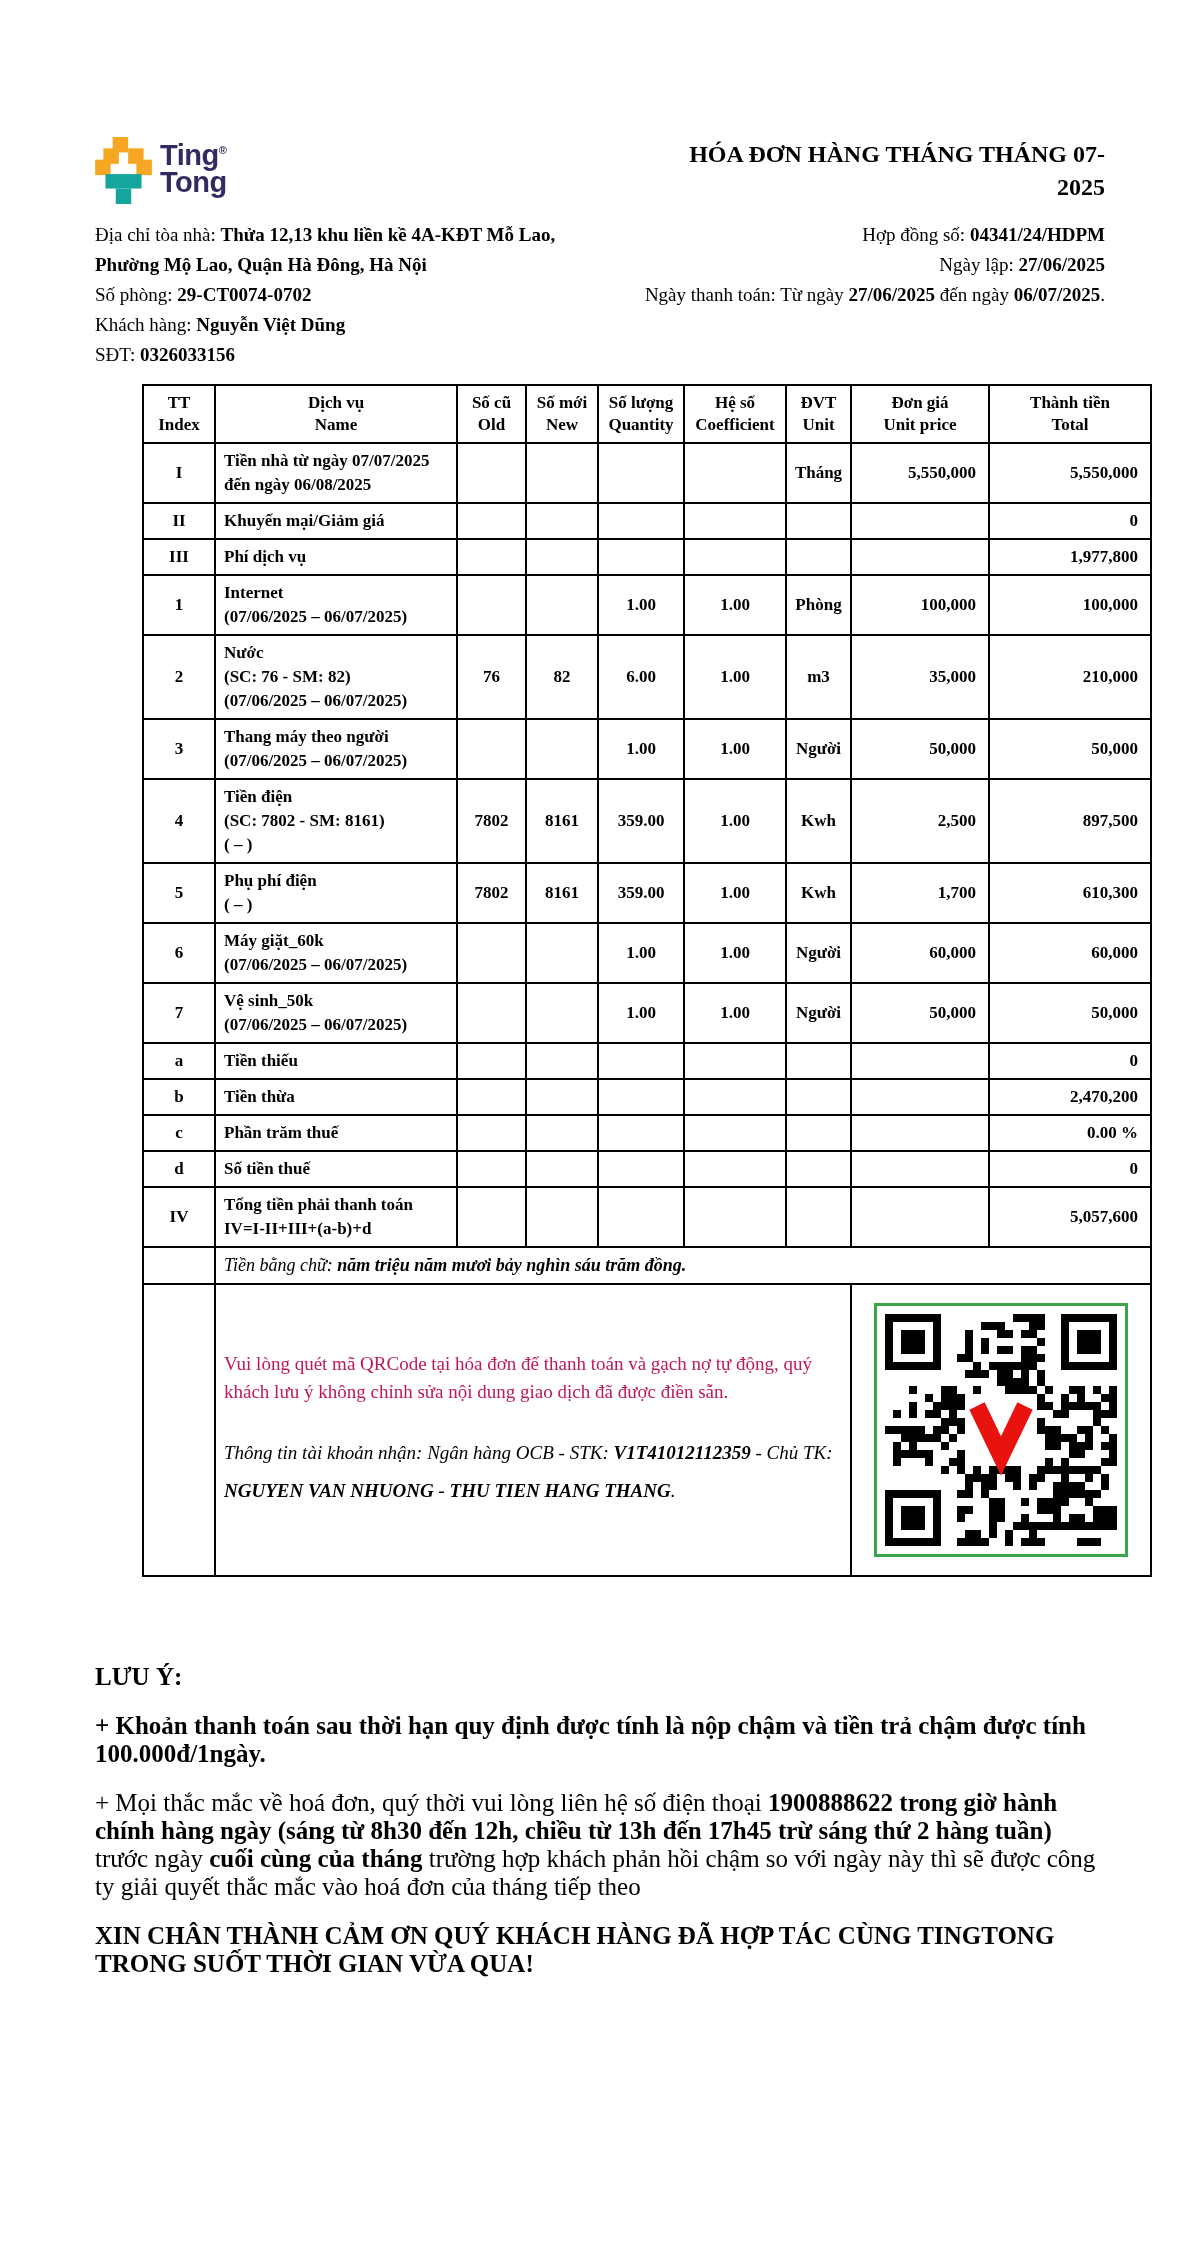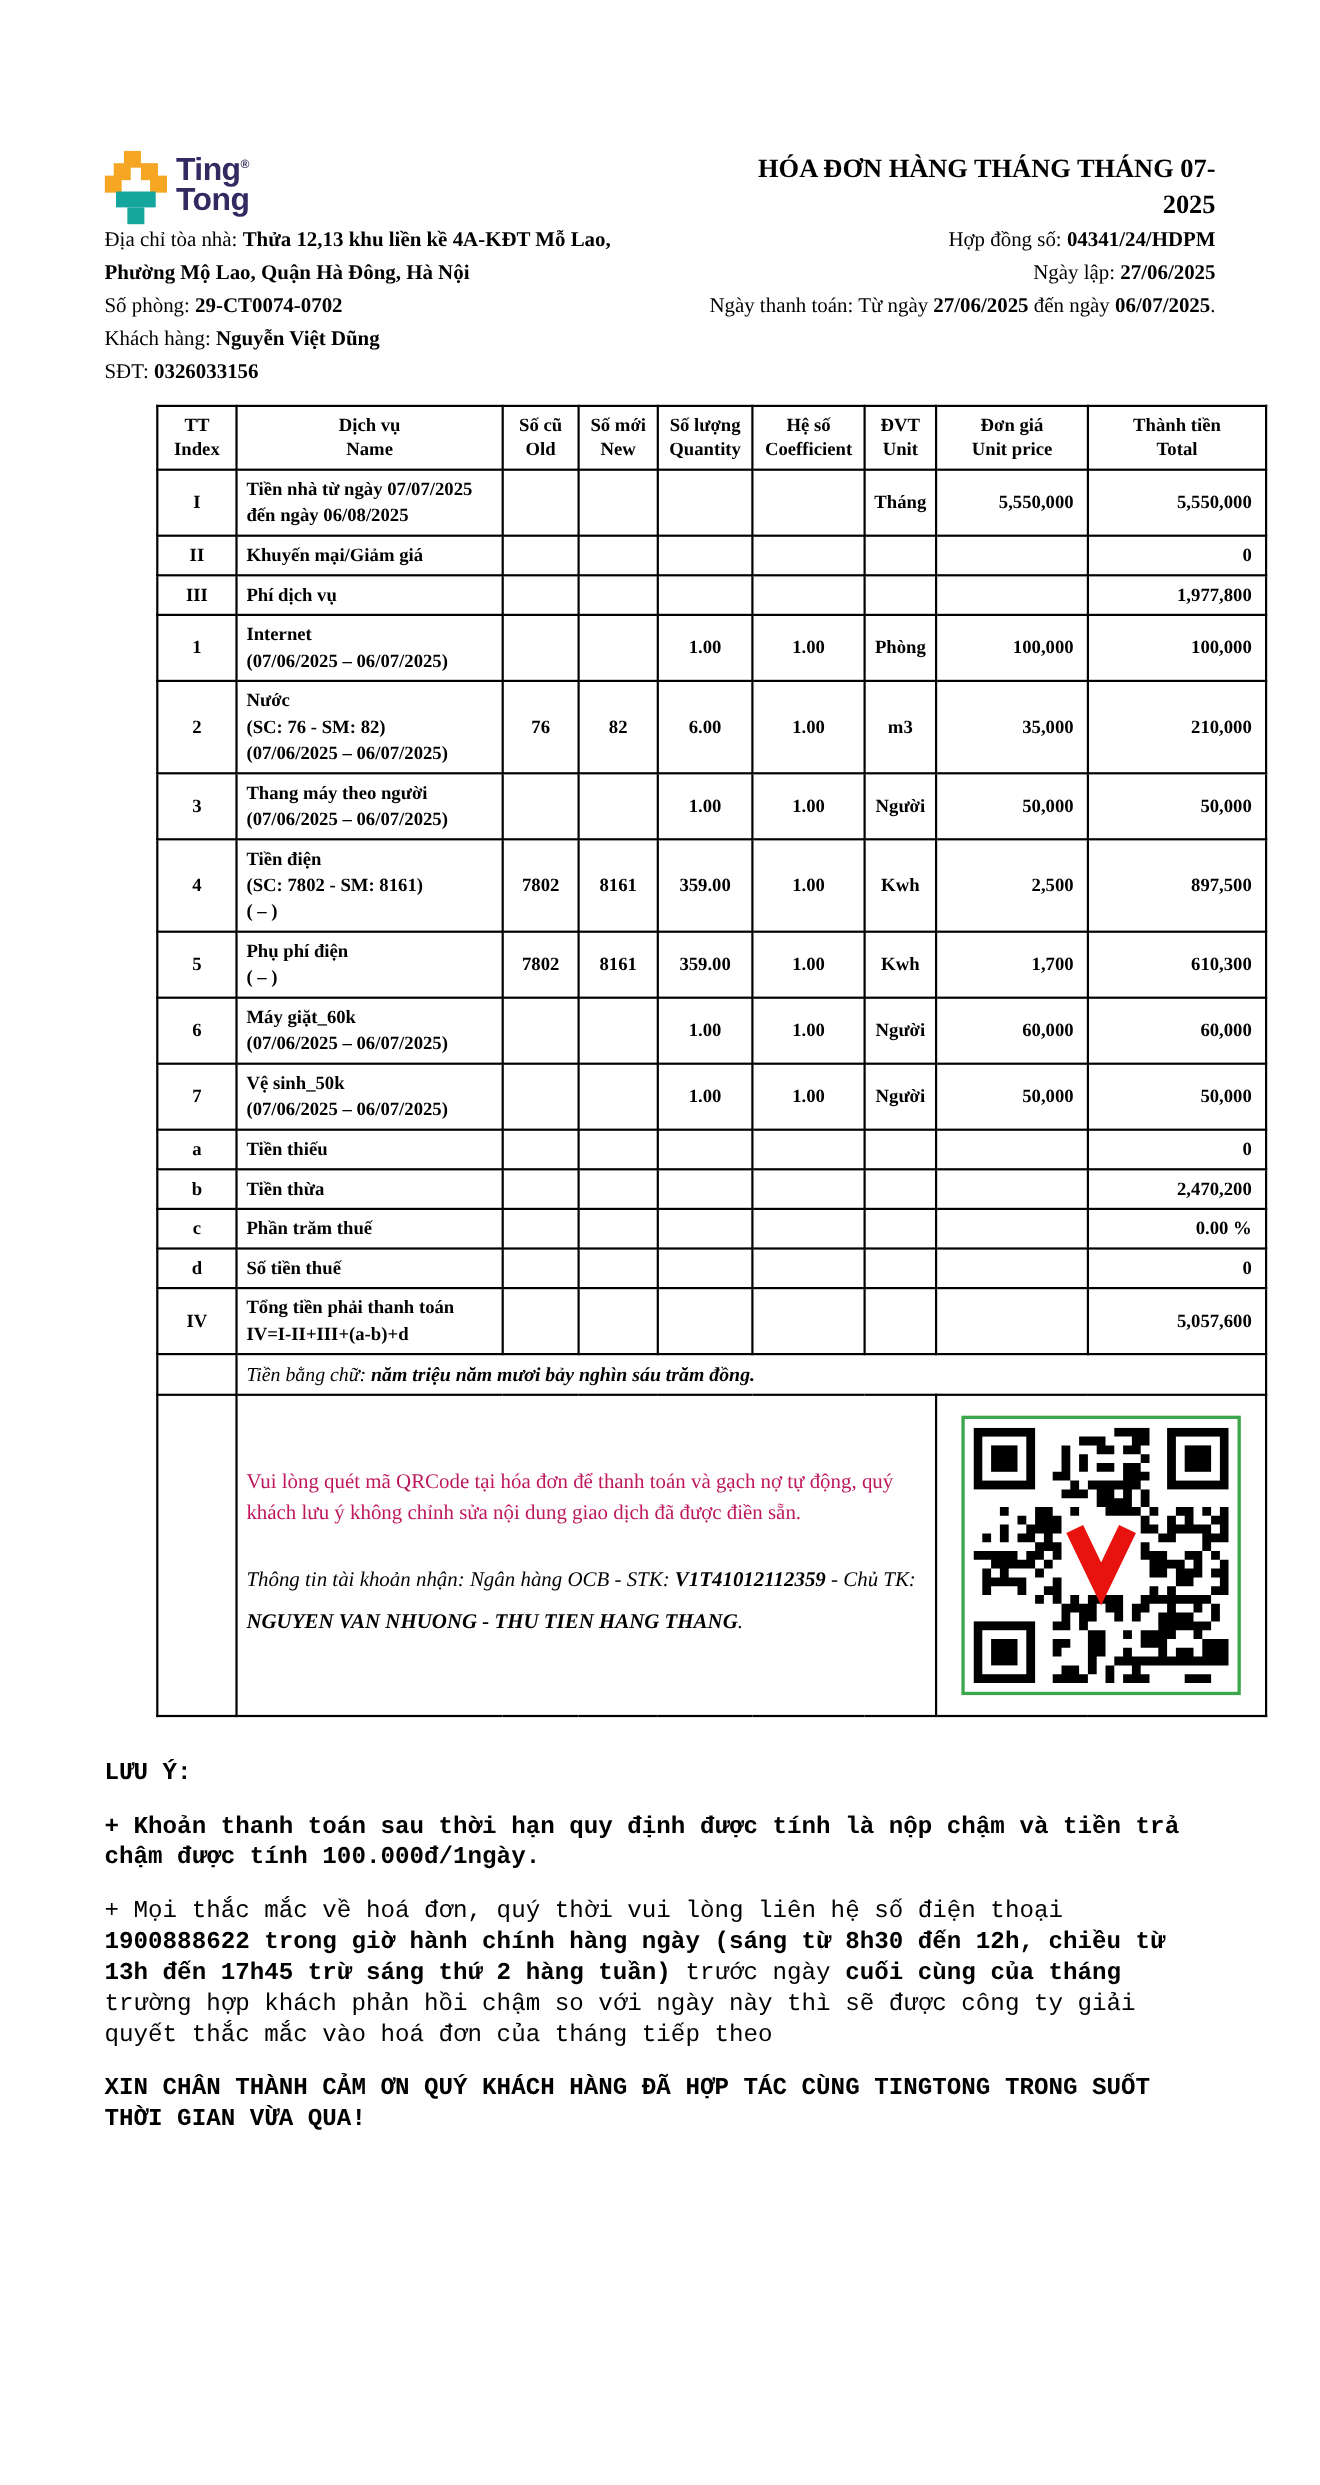--- a/index.html
+++ b/index.html
@@ -3,40 +3,40 @@
 <meta charset="utf-8">
 <style>
   html,body{margin:0;padding:0;background:#fff;}
   body{width:1200px;height:2259px;font-family:"Liberation Serif","DejaVu Serif",serif;color:#000;overflow:hidden;}
   .page{padding:128px 0 0 95px;width:1065px;}
   .header{display:flex;justify-content:space-between;align-items:flex-end;width:1010px;}
   .logo{display:flex;align-items:flex-start;gap:8px;margin-top:8px;}
   .logo-text{font-family:"Liberation Sans","DejaVu Sans",sans-serif;font-weight:bold;color:#322a60;font-size:29px;line-height:27px;letter-spacing:-0.5px;}
   .reg{font-size:11px;vertical-align:super;}
   .title{width:430px;text-align:right;font-weight:bold;font-size:24px;line-height:33px;margin-top:10px;}
-  .info{display:flex;justify-content:space-between;width:1010px;}
+  .info{display:flex;justify-content:space-between;width:1010px;margin-top:16px;}
   .info p{margin:0;font-size:19px;line-height:30px;}
   .info-left{width:505px;}
   .info-right{width:495px;text-align:right;}
   table{border-collapse:collapse;table-layout:fixed;width:1008px;margin:14px 0 0 47px;}
   th,td{border:2px solid #000;font-size:17px;font-weight:bold;vertical-align:middle;padding:5px 6px;word-wrap:break-word;}
   th{text-align:center;line-height:22px;padding:6px 3px;}
   .c-tt{text-align:center;}
   .c-name{text-align:left;line-height:24px;padding-left:8px;border-radius:12px;}
   .c-name div{line-height:24px;}
   .c-old,.c-new,.c-qty,.c-coeff,.c-unit{text-align:center;}
   .c-price,.c-total{text-align:right;padding-right:12px;}
   .words-cell{font-weight:normal;font-size:18px;padding:7px 8px;border-radius:16px;}
   .words-cell .it{font-style:italic;}
   .pay-cell{font-weight:normal;font-size:19px;vertical-align:middle;padding:14px 12px 14px 8px;}
   .red-note{color:#be185d;margin:0 0 28px 0;line-height:28px;}
   .account{margin:0;line-height:38px;font-style:italic;}
   .qr-cell{height:282px;text-align:center;vertical-align:middle;padding:4px;}
   .qr-box{display:inline-block;border:3px solid #3aa54a;background:#fff;padding:8px;line-height:0;}
-  .notes{width:1012px;margin-top:37px;font-size:22px;font-family:Liberation Mono, monospace;}
+  .notes{width:1012px;margin-top:86px;font-size:25px;}
   .notes p{margin:0 0 21px 0;line-height:28px;}
   .notes .bold{font-weight:bold;}
 </style>
 </head>
 <body>
 
 <div class="page">
 
   <div class="header">
     <div class="logo">

